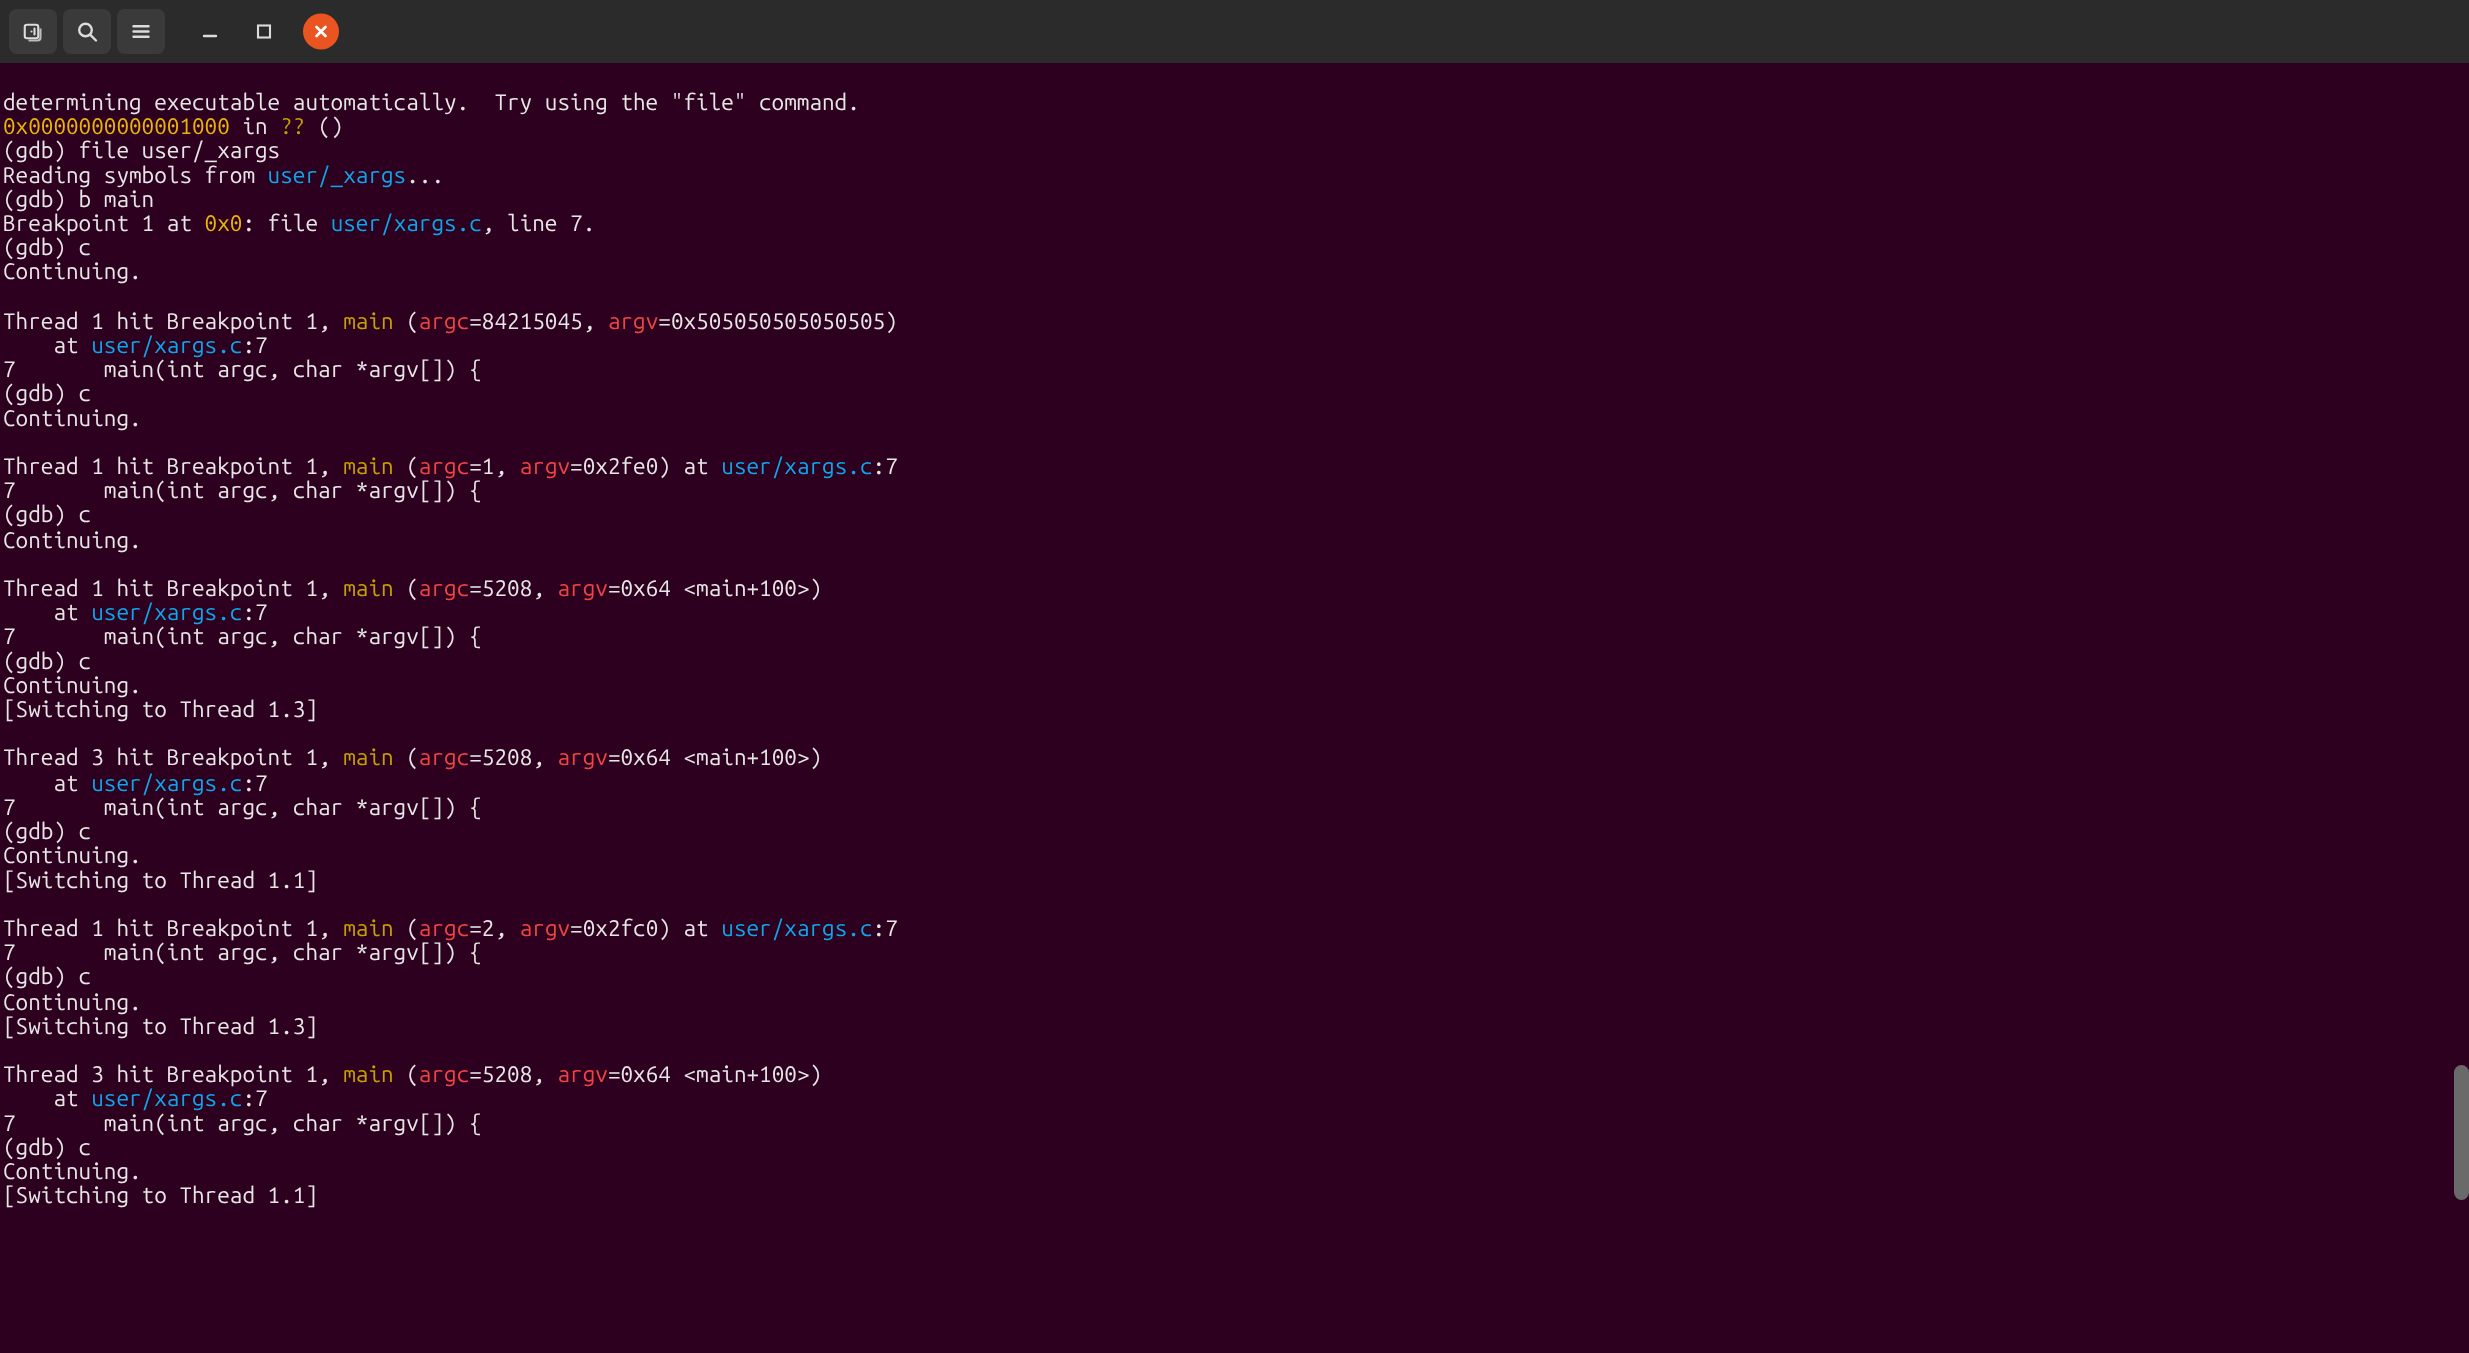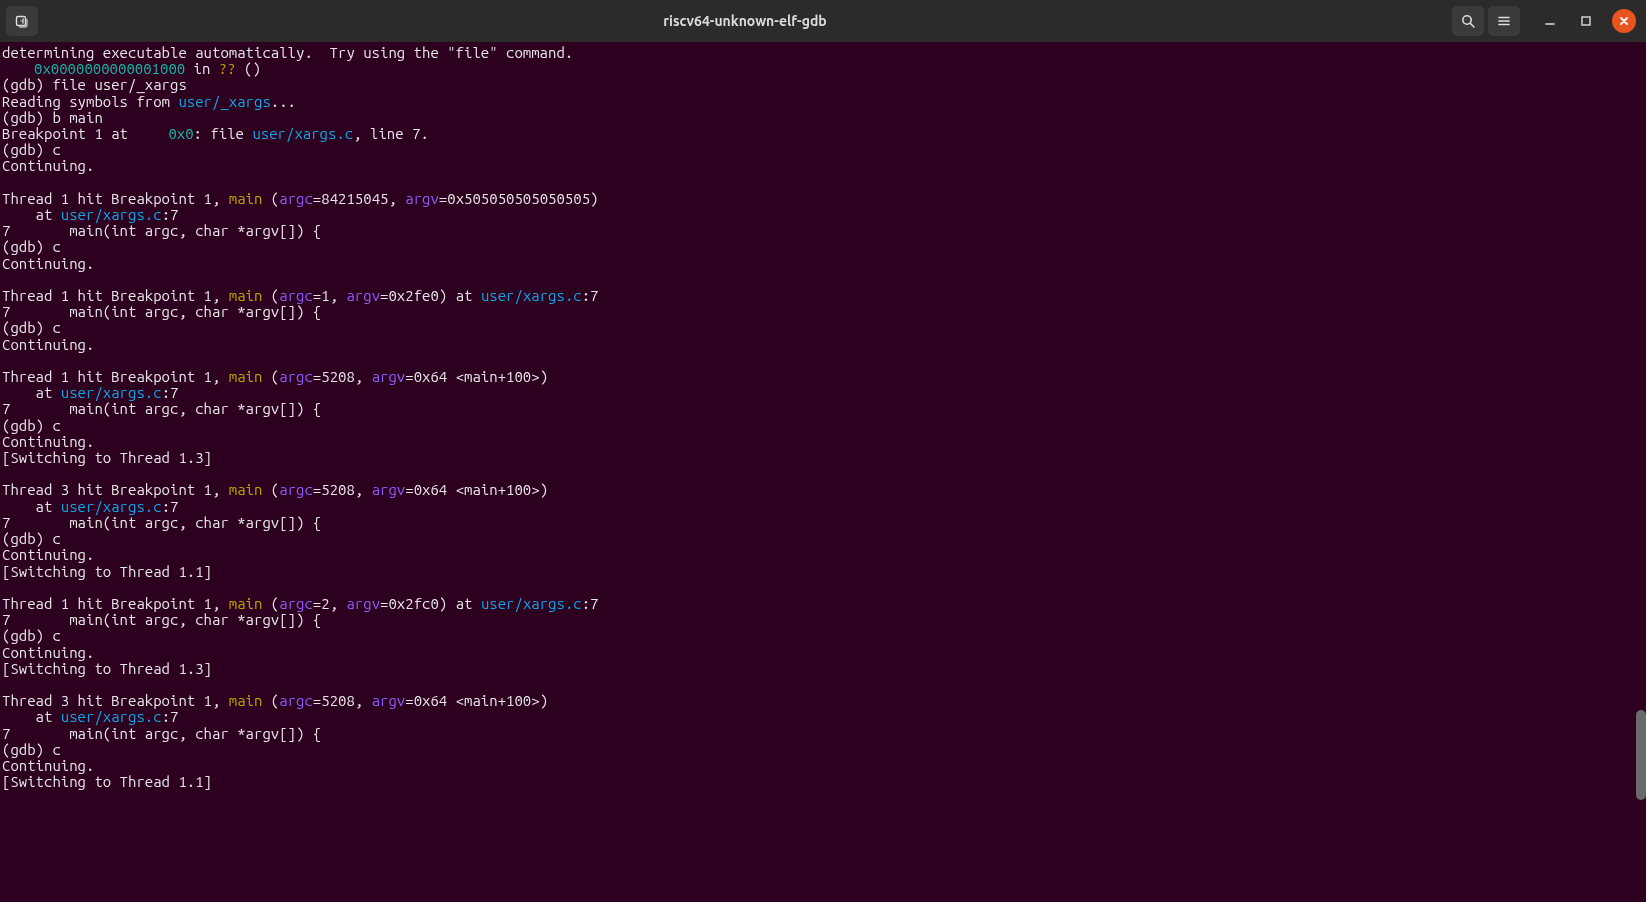--- a/index.html
+++ b/index.html
@@ -48,31 +48,31 @@
   .titlebar .title {
     flex: 1;
     text-align: center;
     font-weight: 600;
   }
   .titlebar .spacer { width: 6px; }
   .titlebar svg { display: block; }
 
   
   .term {
-    padding: 3px 2px 0 2px;
+    padding: 18px 2px 0 2px;
     white-space: pre;
   }
   .line { display: block; }
 
   
   .c-white  { color: #e6e6e6; }
-  .c-blue   { color: #14b8a6; margin-left: 32px; }
+  .c-blue   { color: #eab308; }
   .c-yellow { color: #c4a000; }
   .c-green  { color: #0ea5e9; }
-  .c-cyan   { color: #8b5cf6; }
+  .c-cyan   { color: #ef4444; }
 
   
   .scroll {
     position: fixed;
     right: 0;
     top: 42px;
     bottom: 0;
     width: 12px;
     background: transparent;
   }
@@ -91,21 +91,20 @@
 
 <div class="titlebar">
   <div class="btn dark">
     <svg width="16" height="16" viewBox="0 0 16 16" fill="none" stroke="currentColor" stroke-width="1.4">
       <rect x="2.5" y="3.5" width="9" height="9" rx="1.5"></rect>
       <path d="M13 6v6a2 2 0 0 1-2 2H5" opacity="0.8"></path>
       <path d="M7 8h0M9 6v4" stroke-linecap="round"></path>
     </svg>
   </div>
 
-  <div class="title">riscv64-unknown-elf-gdb</div>
 
   <div class="btn dark">
     <svg width="16" height="16" viewBox="0 0 16 16" fill="none" stroke="currentColor" stroke-width="1.6">
       <circle cx="7" cy="7" r="4.2"></circle>
       <path d="M10.2 10.2 L14 14" stroke-linecap="round"></path>
     </svg>
   </div>
   <div class="btn dark">
     <svg width="16" height="16" viewBox="0 0 16 16" fill="none" stroke="currentColor" stroke-width="1.6" stroke-linecap="round">
       <path d="M3 4.5h10M3 8h10M3 11.5h10"></path>

